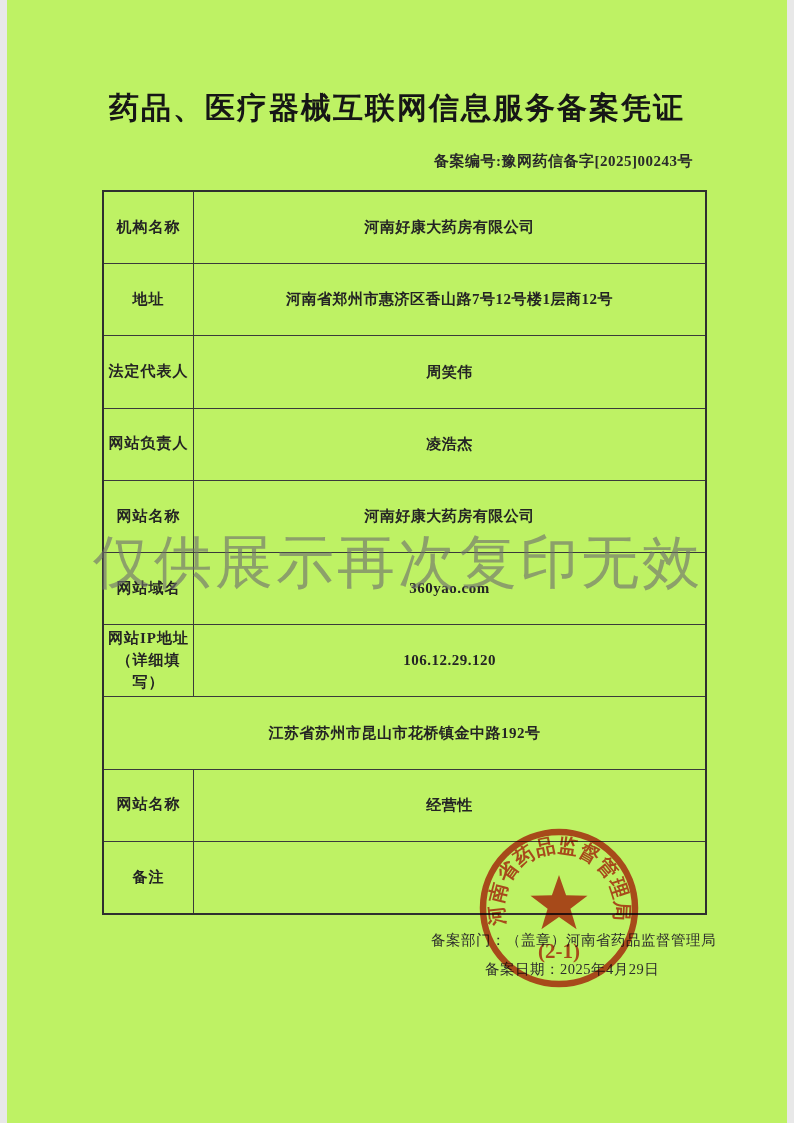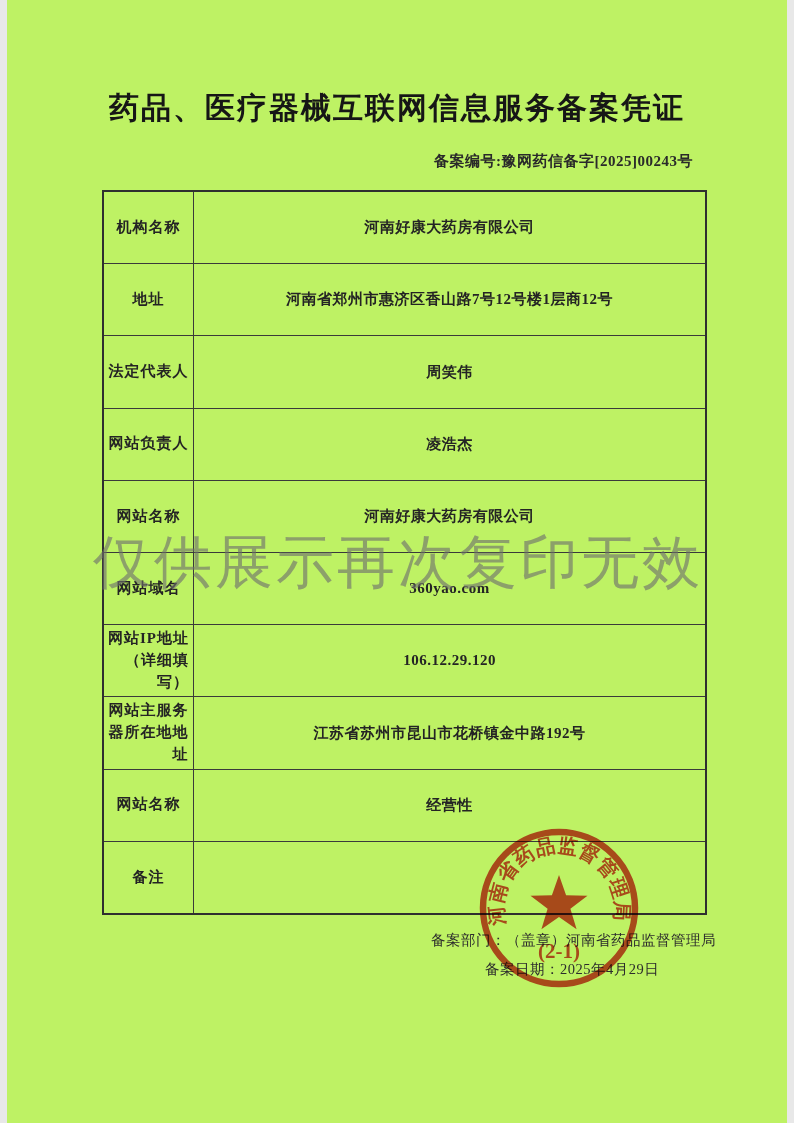--- a/index.html
+++ b/index.html
@@ -62,21 +62,20 @@
     color: #242424;
   }
   .cell.label {
     width: 90px;
     flex: 0 0 90px;
     border-right: 1.5px solid #3a3a3a;
     letter-spacing: 1px;
     line-height: 1.45;
     white-space: pre-line;
     padding: 2px;
-    text-align: right;
   }
   .cell.value {
     flex: 1;
     letter-spacing: 0.5px;
     padding: 2px 8px;
   }
   .watermark {
     position: absolute;
     left: 86px;
     top: 524px;
@@ -158,23 +157,20 @@
       <div class="cell label">网站域名</div>
       <div class="cell value">360yao.com</div>
     </div>
     <div class="row">
       <div class="cell label">网站IP地址
 （详细填
 写）</div>
       <div class="cell value">106.12.29.120</div>
     </div>
     <div class="row">
-      <div class="cell label">网站主服务
-器所在地地
-址</div>
       <div class="cell value">江苏省苏州市昆山市花桥镇金中路192号</div>
     </div>
     <div class="row">
       <div class="cell label">网站名称</div>
       <div class="cell value">经营性</div>
     </div>
     <div class="row">
       <div class="cell label">备注</div>
       <div class="cell value"></div>
     </div>

